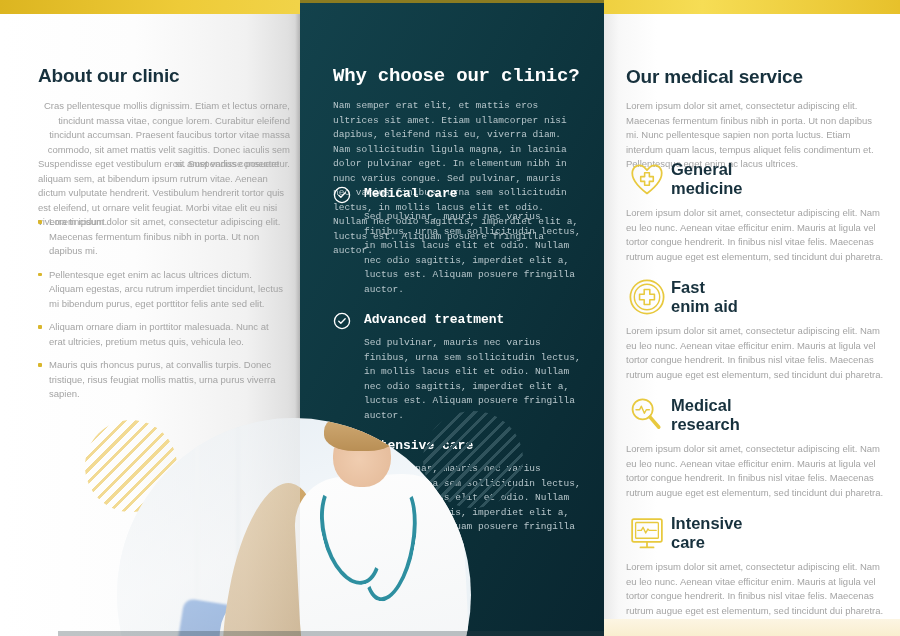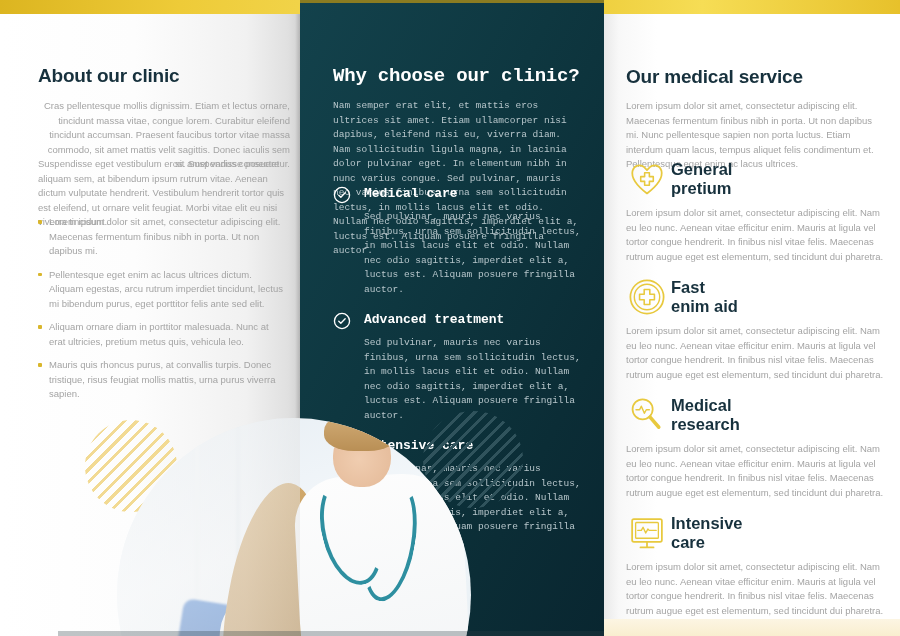--- a/index.html
+++ b/index.html
@@ -221,21 +221,21 @@
     <div class="rp-services">
 
       <div class="service">
         <div class="service-head">
           <svg class="service-icon" viewBox="0 0 48 48" aria-hidden="true">
             <path d="M24 40.5C11 30.5 5.5 22.5 7.5 14.5 9.3 8.5 16.5 6.5 20.7 10.5L24 13.8l3.3-3.3c4.2-4 11.4-2 13.2 4 2 8-3.5 16-16.5 26z" fill="none" stroke="currentColor" stroke-width="2" stroke-linejoin="round"></path>
             <path d="M21.3 16.8h5.4v4.5h4.5v5.4h-4.5v4.5h-5.4v-4.5h-4.5v-5.4h4.5z" fill="none" stroke="currentColor" stroke-width="1.8" stroke-linejoin="round"></path>
           </svg>
           <div class="service-title">
             <div>General</div>
-            <div>pretium</div>
+            <div>medicine</div>
           </div>
         </div>
         <div class="body-txt service-body">Lorem ipsum dolor sit amet, consectetur adipiscing elit. Nam eu leo nunc. Aenean vitae efficitur enim. Mauris at ligula vel tortor congue hendrerit. In finibus nisl vitae felis. Maecenas rutrum augue eget est elementum, sed tincidunt dui pharetra.</div>
       </div>
 
       <div class="service">
         <div class="service-head">
           <svg class="service-icon" viewBox="0 0 48 48" aria-hidden="true">
             <circle cx="24" cy="24" r="19" fill="none" stroke="currentColor" stroke-width="2"></circle>
             <circle cx="24" cy="24" r="14.5" fill="none" stroke="currentColor" stroke-width="1.6"></circle>

